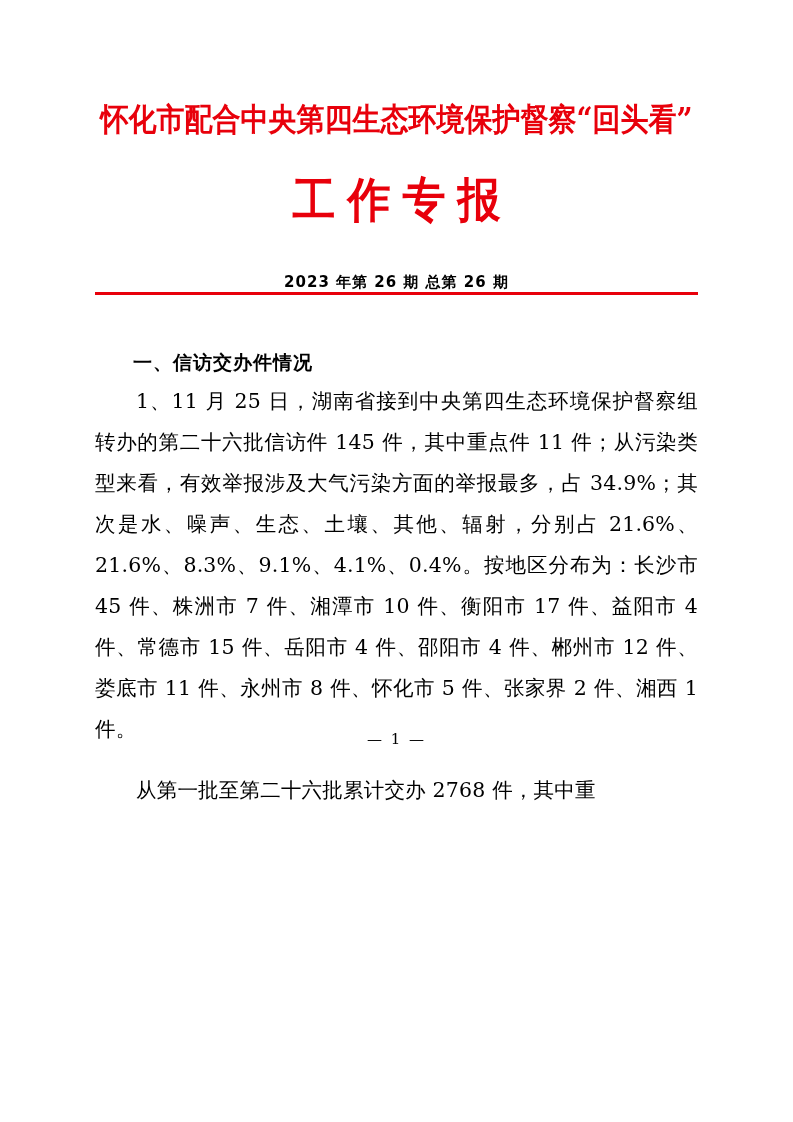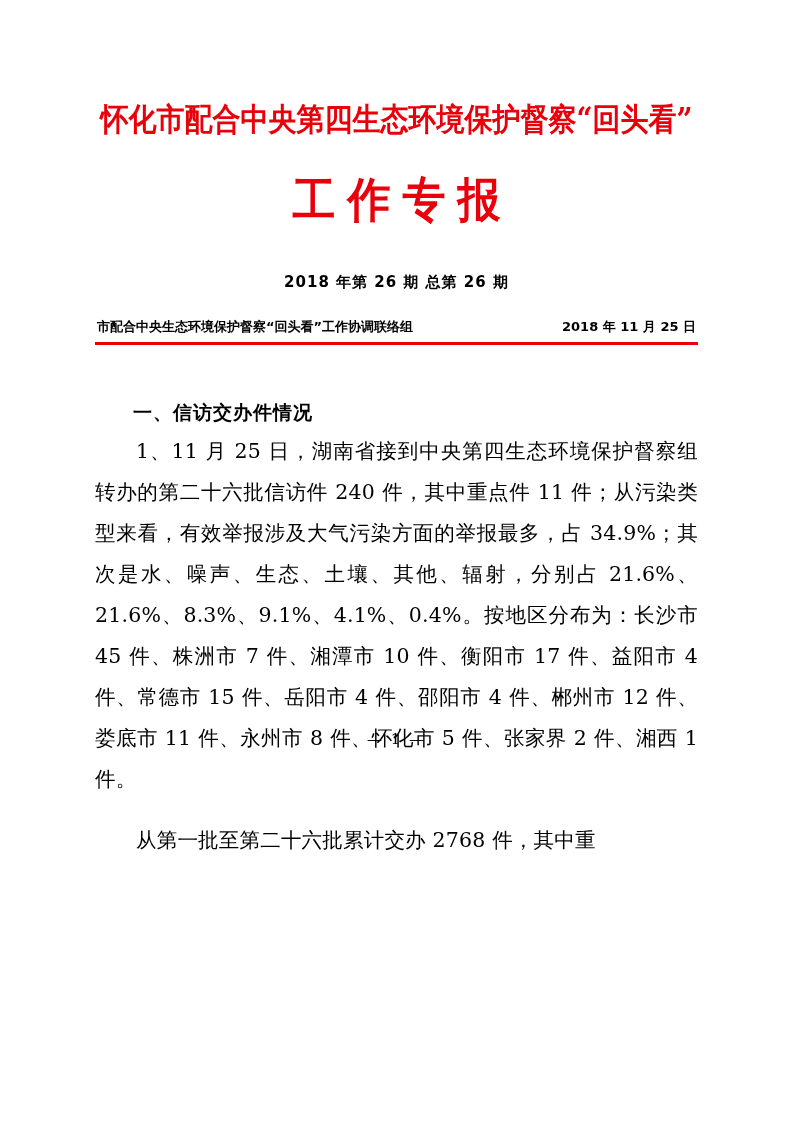--- a/index.html
+++ b/index.html
@@ -119,30 +119,26 @@
   }
 </style>
 </head>
 <body>
 
 <div class="page">
 
   <div class="masthead">
     <div class="doc-title-line1">怀化市配合中央第四生态环境保护督察“回头看”</div>
     <div class="doc-title-line2">工作专报</div>
-    <div class="issue-line">2018 年第 26 期  总第 26 期</div>
+    <div class="issue-line">2023 年第 26 期  总第 26 期</div>
   </div>
 
-  <div class="dept-row">
-    <span>市配合中央生态环境保护督察“回头看”工作协调联络组</span>
-    <span>2018 年 11 月 25 日</span>
-  </div>
   <div class="red-rule"></div>
 
   <div class="body-content">
     <div class="section-heading">一、信访交办件情况</div>
-    <p class="para">1、11 月 25 日，湖南省接到中央第四生态环境保护督察组转办的第二十六批信访件 240 件，其中重点件 11 件；从污染类型来看，有效举报涉及大气污染方面的举报最多，占 34.9%；其次是水、噪声、生态、土壤、其他、辐射，分别占 21.6%、21.6%、8.3%、9.1%、4.1%、0.4%。按地区分布为：长沙市 45 件、株洲市 7 件、湘潭市 10 件、衡阳市 17 件、益阳市 4 件、常德市 15 件、岳阳市 4 件、邵阳市 4 件、郴州市 12 件、娄底市 11 件、永州市 8 件、怀化市 5 件、张家界 2 件、湘西 1 件。</p>
+    <p class="para">1、11 月 25 日，湖南省接到中央第四生态环境保护督察组转办的第二十六批信访件 145 件，其中重点件 11 件；从污染类型来看，有效举报涉及大气污染方面的举报最多，占 34.9%；其次是水、噪声、生态、土壤、其他、辐射，分别占 21.6%、21.6%、8.3%、9.1%、4.1%、0.4%。按地区分布为：长沙市 45 件、株洲市 7 件、湘潭市 10 件、衡阳市 17 件、益阳市 4 件、常德市 15 件、岳阳市 4 件、邵阳市 4 件、郴州市 12 件、娄底市 11 件、永州市 8 件、怀化市 5 件、张家界 2 件、湘西 1 件。</p>
     <p class="para para-2">从第一批至第二十六批累计交办 2768 件，其中重</p>
   </div>
 
   <div class="page-footer">— 1 —</div>
 
 </div>
 
 </body></html>

